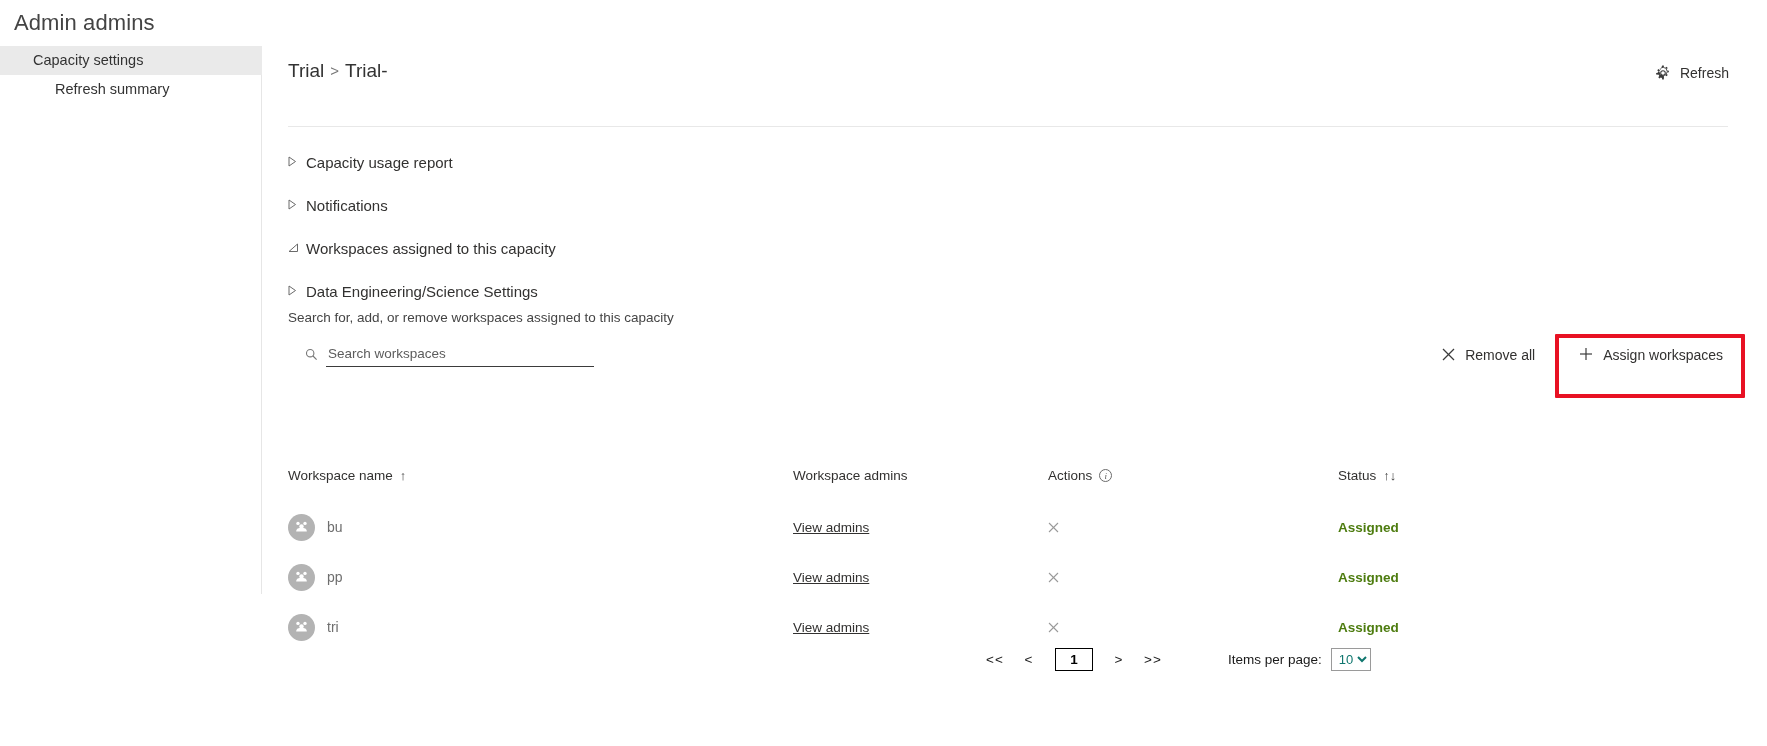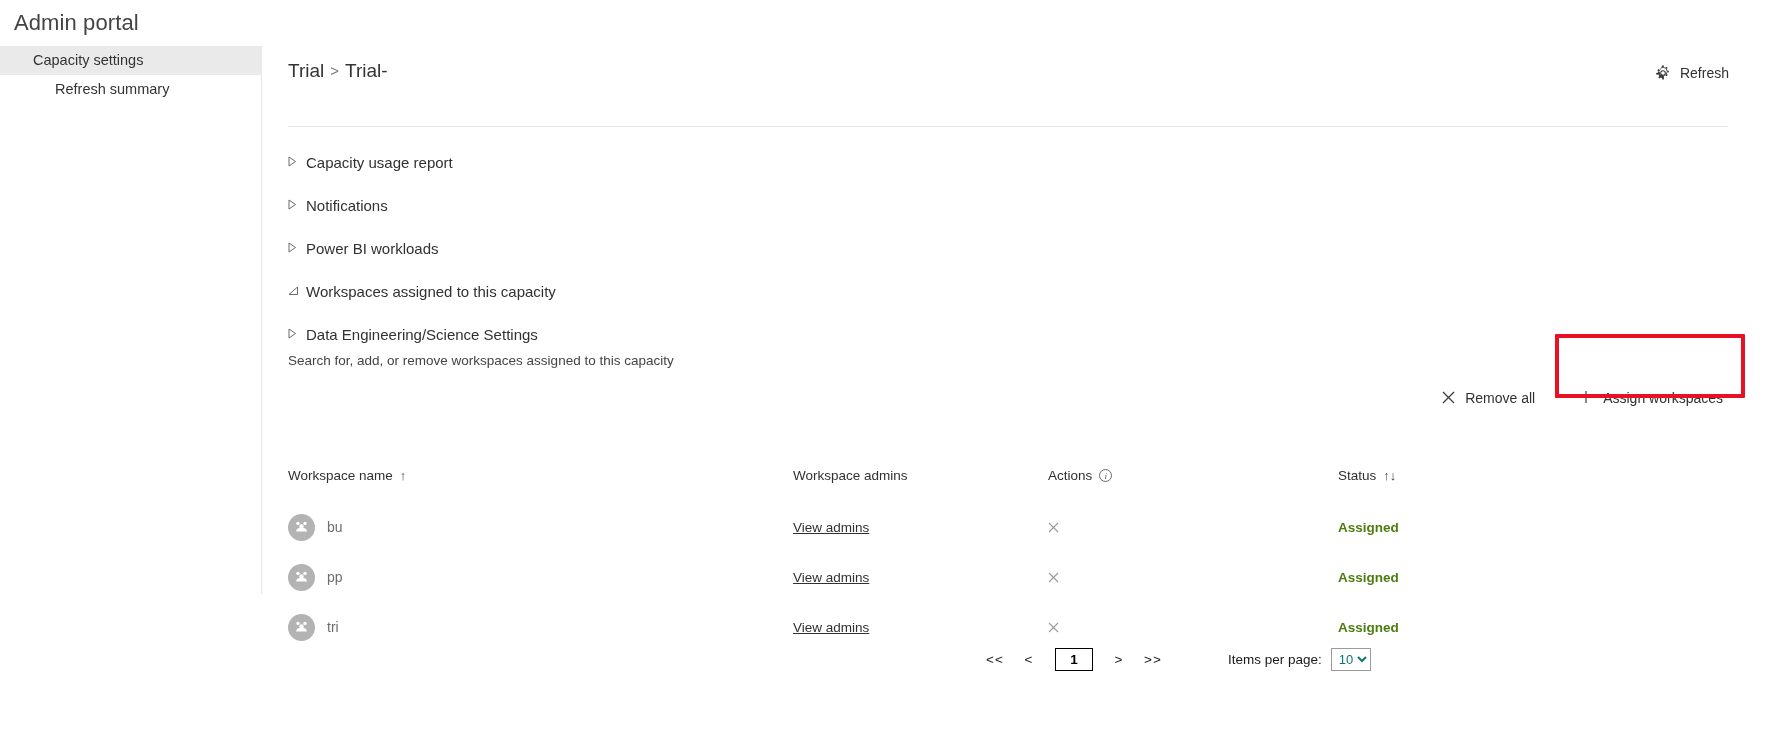--- a/index.html
+++ b/index.html
@@ -381,21 +381,21 @@
     font-family: "Liberation Sans", sans-serif;
     color: #0f766e;
     border: 1px solid #9a9a9a;
     background: #fff;
     padding-left: 3px;
   }
 </style>
 </head>
 <body>
 
-<div class="app-title">Admin portal</div>
+<div class="app-title">Admin admins</div>
 
 <nav class="sidebar">
   <div class="nav-item level-1">
     <span>Capacity settings</span>
   </div>
   <div class="nav-item level-2">
     <span>Refresh summary</span>
   </div>
 </nav>
 
@@ -432,28 +432,20 @@
 
     <div class="section-head">
       <span class="tri">
         <svg width="9" height="11" viewBox="0 0 9 11">
             <path d="M1 1 L7.5 5.5 L1 10 Z" fill="none" stroke="#6a6a6a" stroke-width="1"></path>
           </svg>
       </span>
       <span class="section-label">Notifications</span>
     </div>
 
-    <div class="section-head">
-      <span class="tri">
-        <svg width="9" height="11" viewBox="0 0 9 11">
-            <path d="M1 1 L7.5 5.5 L1 10 Z" fill="none" stroke="#6a6a6a" stroke-width="1"></path>
-          </svg>
-      </span>
-      <span class="section-label">Power BI workloads</span>
-    </div>
 
     <div class="section-head">
       <span class="tri">
         <svg width="11" height="10" viewBox="0 0 11 10">
             <path d="M1 8.5 L9.5 8.5 L9.5 1 Z" fill="none" stroke="#6a6a6a" stroke-width="1"></path>
           </svg>
       </span>
       <span class="section-label">Workspaces assigned to this capacity</span>
     </div>
 
@@ -463,20 +455,29 @@
             <path d="M1 1 L7.5 5.5 L1 10 Z" fill="none" stroke="#6a6a6a" stroke-width="1"></path>
           </svg>
       </span>
       <span class="section-label">Data Engineering/Science Settings</span>
     </div>
 
     <div class="section-body">
       <p class="section-desc">Search for, add, or remove workspaces assigned to this capacity</p>
 
       <div class="cmdrow">
+        <div class="search-wrap">
+          <span class="search-icon">
+            <svg width="13" height="13" viewBox="0 0 13 13">
+                <circle cx="5.2" cy="5.2" r="3.7" fill="none" stroke="#777" stroke-width="1.1"></circle>
+                <line x1="8" y1="8" x2="11.6" y2="11.6" stroke="#777" stroke-width="1.1"></line>
+              </svg>
+          </span>
+          <input class="search-input" type="text" placeholder="Search workspaces" style="">
+        </div>
 
         <div class="cmd-actions">
           <button class="cmd-btn">
             <span class="cb-icon">
               <svg width="13" height="13" viewBox="0 0 13 13">
                   <line x1="1" y1="1" x2="12" y2="12" stroke="#3b3b3b" stroke-width="1.2"></line>
                   <line x1="12" y1="1" x2="1" y2="12" stroke="#3b3b3b" stroke-width="1.2"></line>
                 </svg>
             </span>
             <span>Remove all</span>

